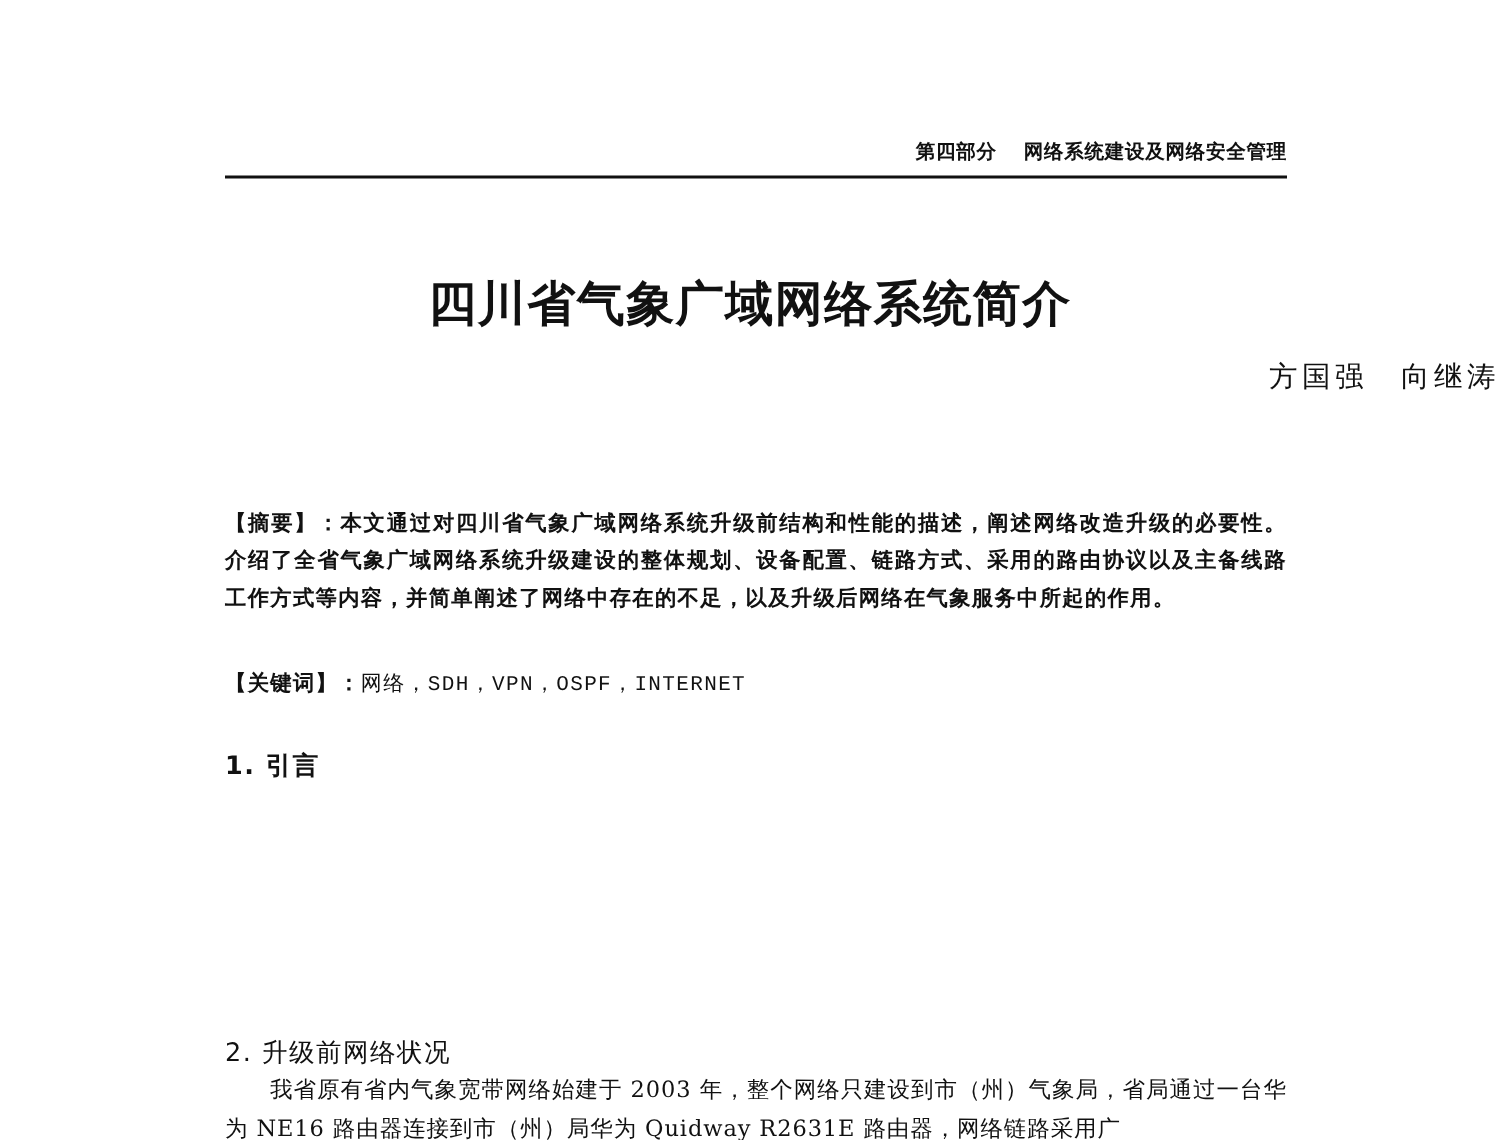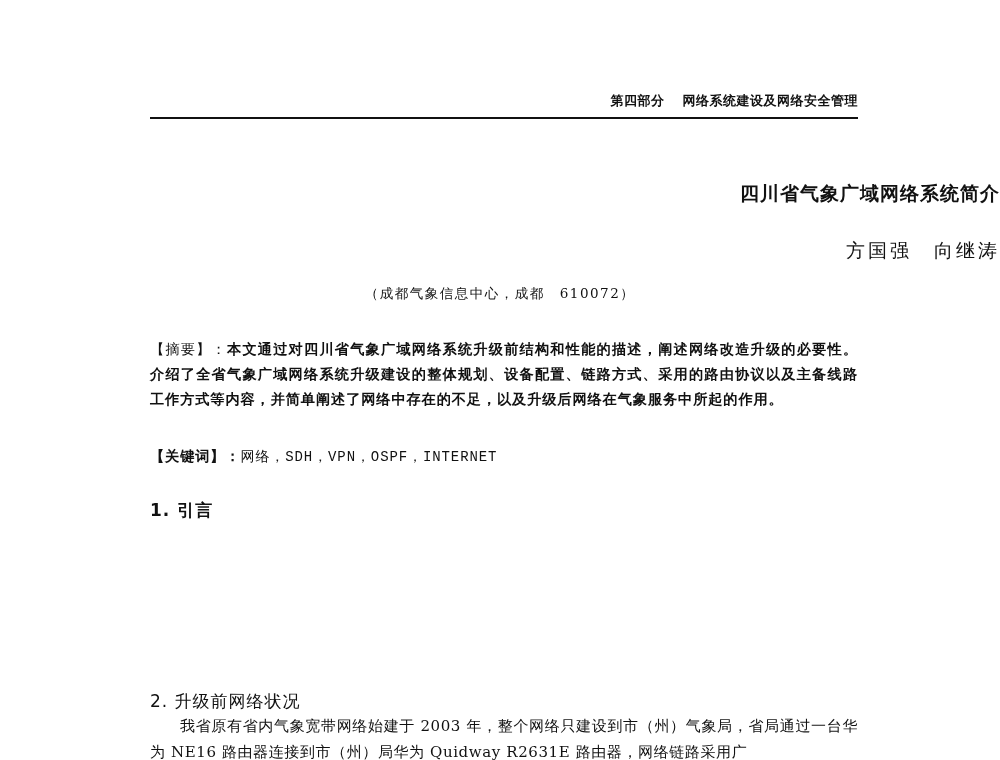--- a/index.html
+++ b/index.html
@@ -38,24 +38,24 @@
       top: 117px;
       width: 708px;
       height: 2px;
       background: #111111;
     }
     .title {
       position: absolute;
       left: 0;
       top: 181px;
       width: 1000px;
-      text-align: right;
+      text-align: center;
       font-family: "DejaVu Sans", sans-serif;
       font-weight: bold;
-      font-size: 19px;
+      font-size: 32px;
       letter-spacing: 1px;
     }
     .authors {
       position: absolute;
       left: 0;
       top: 238px;
       width: 1000px;
       text-align: right;
       font-size: 19px;
       letter-spacing: 3px;
@@ -76,21 +76,21 @@
       top: 337px;
       width: 708px;
       font-size: 14.2px;
       line-height: 25px;
       letter-spacing: 0.9px;
       text-align: justify;
       font-weight: bold;
     }
     .abstract .label {
       font-family: "DejaVu Sans", sans-serif;
-      font-weight: normal;
+      font-weight: bold;
     }
     .keywords {
       position: absolute;
       left: 150px;
       top: 444px;
       width: 708px;
       font-size: 14.2px;
       line-height: 25px;
       letter-spacing: 0.9px;
     }
@@ -136,21 +136,20 @@
     <span>第四部分</span><span class="gap"></span><span>网络系统建设及网络安全管理</span>
   </div>
   <div class="header-rule"></div>
 
   <div class="title">四川省气象广域网络系统简介</div>
 
   <div class="authors">
     <span>方国强</span><span class="gap"></span><span>向继涛</span>
   </div>
 
-  <div class="affiliation">（成都气象信息中心，成都　610072）</div>
 
   <div class="abstract">
     <span class="label">【摘要】：</span><span>本文通过对四川省气象广域网络系统升级前结构和性能的描述，阐述网络改造升级的必要性。介绍了全省气象广域网络系统升级建设的整体规划、设备配置、链路方式、采用的路由协议以及主备线路工作方式等内容，并简单阐述了网络中存在的不足，以及升级后网络在气象服务中所起的作用。</span>
   </div>
 
   <div class="keywords">
     <span class="label">【关键词】：</span><span class="kw">网络，SDH，VPN，OSPF，INTERNET</span>
   </div>
 
   <div class="section-heading s1-heading">1. 引言</div>

